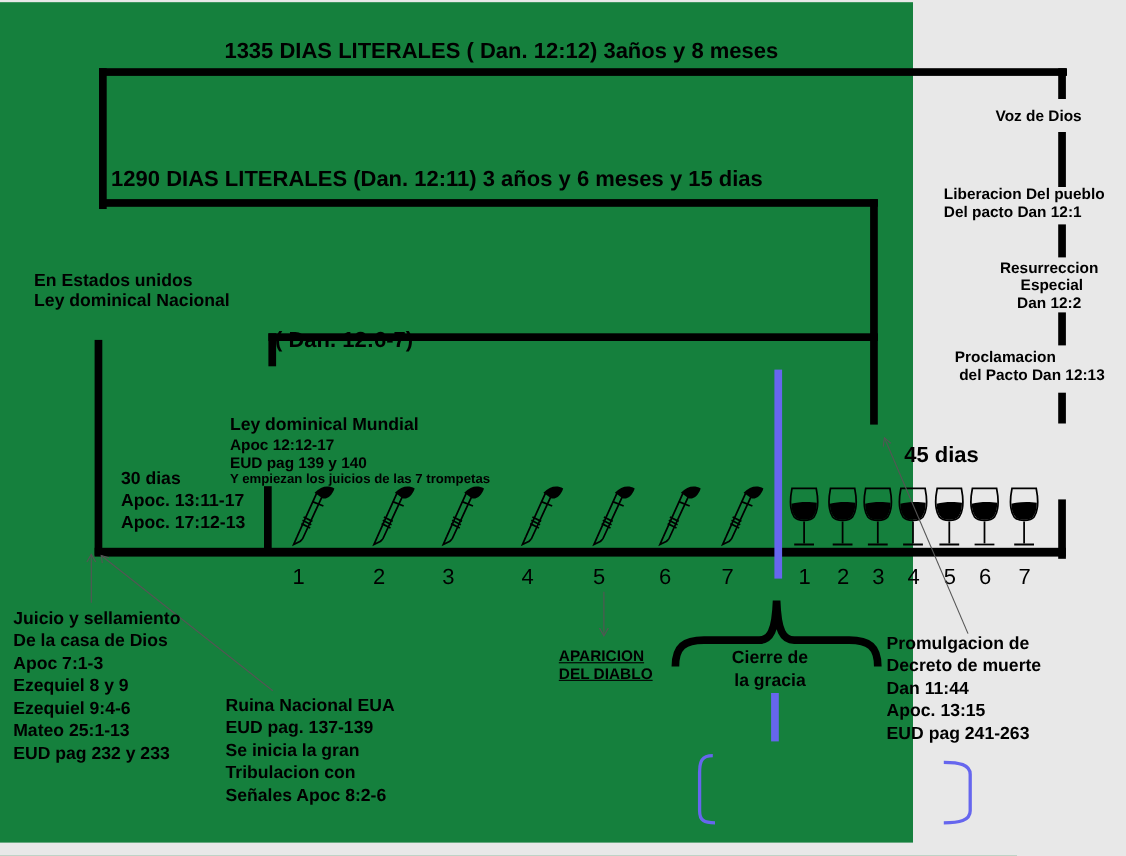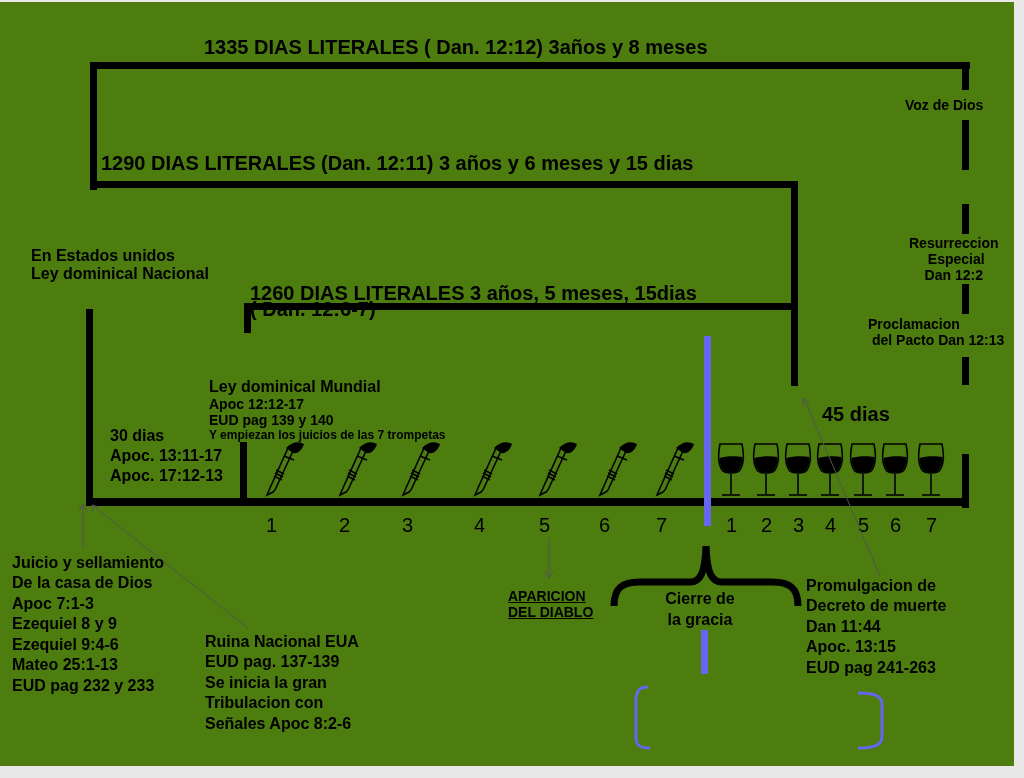--- a/index.html
+++ b/index.html
@@ -1,18 +1,18 @@
 <!DOCTYPE html>
 <html><head>
 <meta charset="utf-8">
 <style>
   html, body { margin:0; padding:0; }
   body { width:1024px; height:778px; background:#e8e8e8; position:relative; overflow:hidden;
          font-family:"Liberation Sans", sans-serif; color:#000; }
-  .page { position:absolute; left:0; top:2px; width:1014px; height:764px; background:#4d7c0f; }
+  .page { position:absolute; left:0; top:2px; width:830px; height:764px; background:#15803d; }
   .abs { position:absolute; }
   .bar { position:absolute; background:#000; }
   .t { position:absolute; font-weight:bold; white-space:nowrap; line-height:1.15; }
   .big { font-size:20px; }
   .mid { font-size:16px; }
   .sm { font-size:14px; }
   .xs { font-size:12px; }
   .num { position:absolute; font-size:20px; font-weight:normal; top:512px; }
   .icon { position:absolute; }
   .blue { position:absolute; background:#6666ee; }
@@ -22,20 +22,24 @@
 
 <div class="page">
 
   <div class="t big" style="left:204px;top:34px;">1335 DIAS LITERALES   ( Dan. 12:12)  3años y 8 meses</div>
   <div class="bar" style="left:90px;top:60px;width:880px;height:7px;"></div>
   <div class="bar" style="left:90px;top:60px;width:7px;height:128px;"></div>
   <div class="bar" style="left:962px;top:60px;width:7px;height:28px;"></div>
 
   <div class="t sm" style="left:905px;top:95px;text-align:center;">Voz de Dios</div>
   <div class="bar" style="left:962px;top:118px;width:7px;height:50px;"></div>
+  <div class="t sm" style="left:858px;top:166px;">
+    <div>Liberacion Del pueblo</div>
+    <div>Del pacto Dan 12:1</div>
+  </div>
   <div class="bar" style="left:962px;top:202px;width:7px;height:30px;"></div>
   <div class="t sm" style="left:909px;top:233px;text-align:center;">
     <div>Resurreccion</div>
     <div style="padding-left:5px"> Especial</div>
     <div>Dan 12:2</div>
   </div>
   <div class="bar" style="left:962px;top:282px;width:7px;height:30px;"></div>
   <div class="t sm" style="left:868px;top:314px;">
     <div>Proclamacion</div>
     <div style="padding-left:4px">  del Pacto Dan 12:13</div>
@@ -46,21 +50,20 @@
   <div class="t big" style="left:101px;top:150px;">1290 DIAS LITERALES  (Dan. 12:11) 3 años y 6 meses y 15 dias</div>
   <div class="bar" style="left:90px;top:179px;width:708px;height:7px;"></div>
   <div class="bar" style="left:791px;top:179px;width:7px;height:205px;"></div>
 
   <div class="t mid" style="left:31px;top:245px;">
     <div>En Estados unidos</div>
     <div>Ley dominical Nacional</div>
   </div>
   <div class="bar" style="left:86px;top:307px;width:7px;height:196px;"></div>
 
-  <div class="t big" style="left:250px;top:280px;">1260 DIAS LITERALES   3 años, 5 meses, 15dias</div>
   <div class="bar" style="left:244px;top:301px;width:554px;height:7px;"></div>
   <div class="t big" style="left:250px;top:296px;">( Dan. 12:6-7)</div>
   <div class="bar" style="left:244px;top:301px;width:7px;height:30px;"></div>
 
   <div class="t" style="left:209px;top:360px;margin-top:16px;">
     <div class="mid">Ley dominical Mundial</div>
     <div class="sm">Apoc 12:12-17</div>
     <div class="sm">EUD pag 139 y 140</div>
     <div class="xs">Y empiezan los juicios de las 7 trompetas</div>
   </div>

